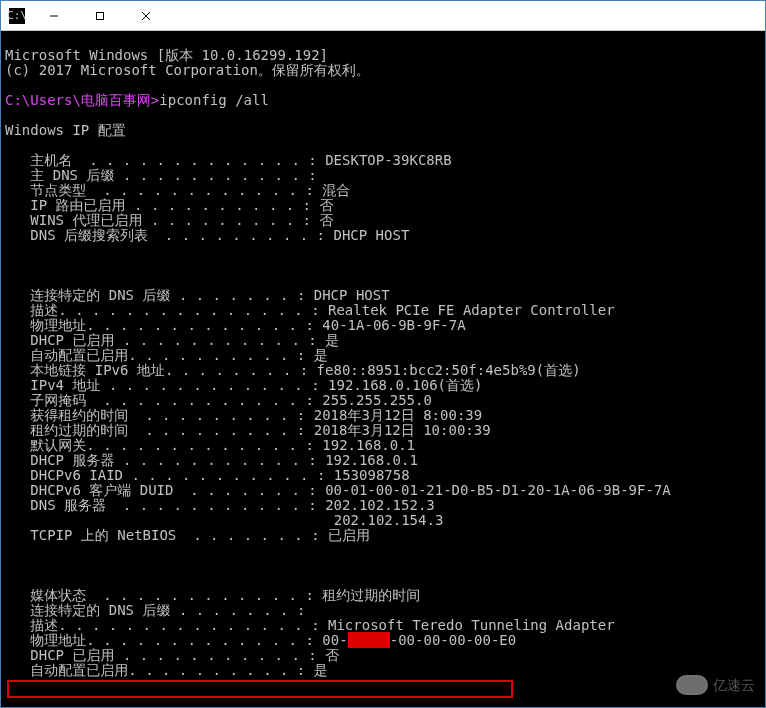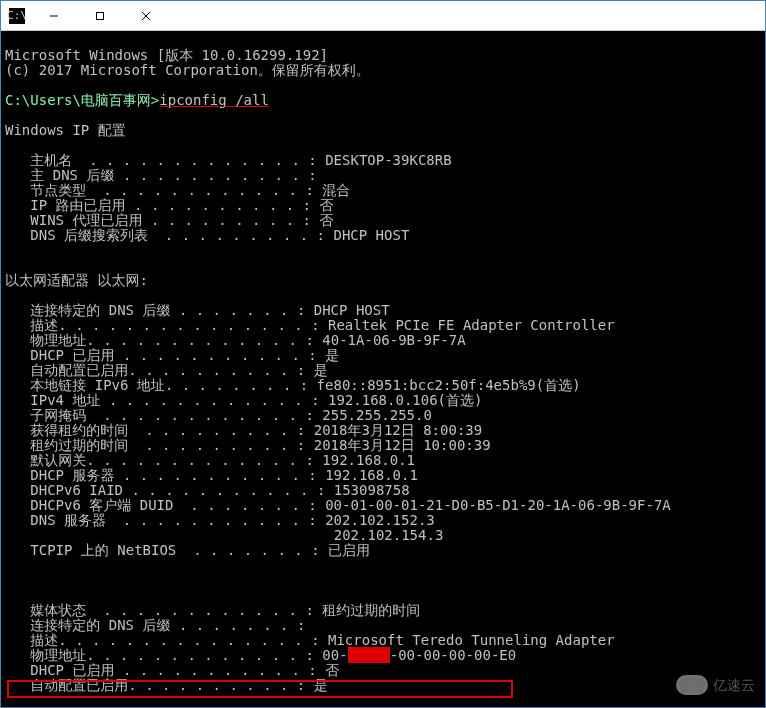--- a/index.html
+++ b/index.html
@@ -65,22 +65,22 @@
   color: #c0c0c0;
   font-size: 14px;
   line-height: 15px;
   padding: 2px 4px;
   white-space: pre;
   overflow: hidden;
   position: relative;
   font-family: "SimSun", "NSimSun", "Consolas", monospace;
 }
 .line { white-space: pre; }
-.prompt-cmd { color: #86efac; }
-.underline { text-decoration: underline; text-decoration-color: #d00; }
+.prompt-cmd { color: #d946ef; }
+.underline { text-decoration-color: #d00; }
 .redbox {
   border: 2px solid #d00;
   position: absolute;
   pointer-events: none;
 }
 .watermark {
   position: absolute;
   right: 10px;
   bottom: 12px;
   display: flex;
@@ -142,21 +142,20 @@
 <span class="line">Windows IP 配置</span>
 <span class="line"> </span>
 <div id="ip-config-block"><span class="line">   <span class="kv-label">主机名</span><span class="kv-dots">  . . . . . . . . . . . . . : </span><span class="kv-value">DESKTOP-39KC8RB</span></span>
 <span class="line">   <span class="kv-label">主 DNS 后缀</span><span class="kv-dots"> . . . . . . . . . . . : </span><span class="kv-value"></span></span>
 <span class="line">   <span class="kv-label">节点类型</span><span class="kv-dots">  . . . . . . . . . . . . : </span><span class="kv-value">混合</span></span>
 <span class="line">   <span class="kv-label">IP 路由已启用</span><span class="kv-dots"> . . . . . . . . . . : </span><span class="kv-value">否</span></span>
 <span class="line">   <span class="kv-label">WINS 代理已启用</span><span class="kv-dots"> . . . . . . . . . : </span><span class="kv-value">否</span></span>
 <span class="line">   <span class="kv-label">DNS 后缀搜索列表</span><span class="kv-dots">  . . . . . . . . . : </span><span class="kv-value">DHCP HOST</span></span>
 </div>
 <span class="line"> </span>
-<span class="line">以太网适配器 以太网:</span>
 <span class="line"> </span>
 <div id="ethernet-block"><span class="line">   <span class="kv-label">连接特定的 DNS 后缀</span><span class="kv-dots"> . . . . . . . : </span><span class="kv-value">DHCP HOST</span></span>
 <span class="line">   <span class="kv-label">描述</span><span class="kv-dots">. . . . . . . . . . . . . . . : </span><span class="kv-value">Realtek PCIe FE Adapter Controller</span></span>
 <span class="line">   <span class="kv-label">物理地址</span><span class="kv-dots">. . . . . . . . . . . . . : </span><span class="kv-value">40-1A-06-9B-9F-7A</span></span>
 <span class="line">   <span class="kv-label">DHCP 已启用</span><span class="kv-dots"> . . . . . . . . . . . : </span><span class="kv-value">是</span></span>
 <span class="line">   <span class="kv-label">自动配置已启用</span><span class="kv-dots">. . . . . . . . . . : </span><span class="kv-value">是</span></span>
 <span class="line">   <span class="kv-label">本地链接 IPv6 地址</span><span class="kv-dots">. . . . . . . . : </span><span class="kv-value">fe80::8951:bcc2:50f:4e5b%9(首选)</span></span>
 <span class="line">   <span class="kv-label">IPv4 地址</span><span class="kv-dots"> . . . . . . . . . . . . : </span><span class="kv-value">192.168.0.106(首选)</span></span>
 <span class="line">   <span class="kv-label">子网掩码</span><span class="kv-dots">  . . . . . . . . . . . . : </span><span class="kv-value">255.255.255.0</span></span>
 <span class="line">   <span class="kv-label">获得租约的时间</span><span class="kv-dots">  . . . . . . . . . : </span><span class="kv-value">2018年3月12日 8:00:39</span></span>

